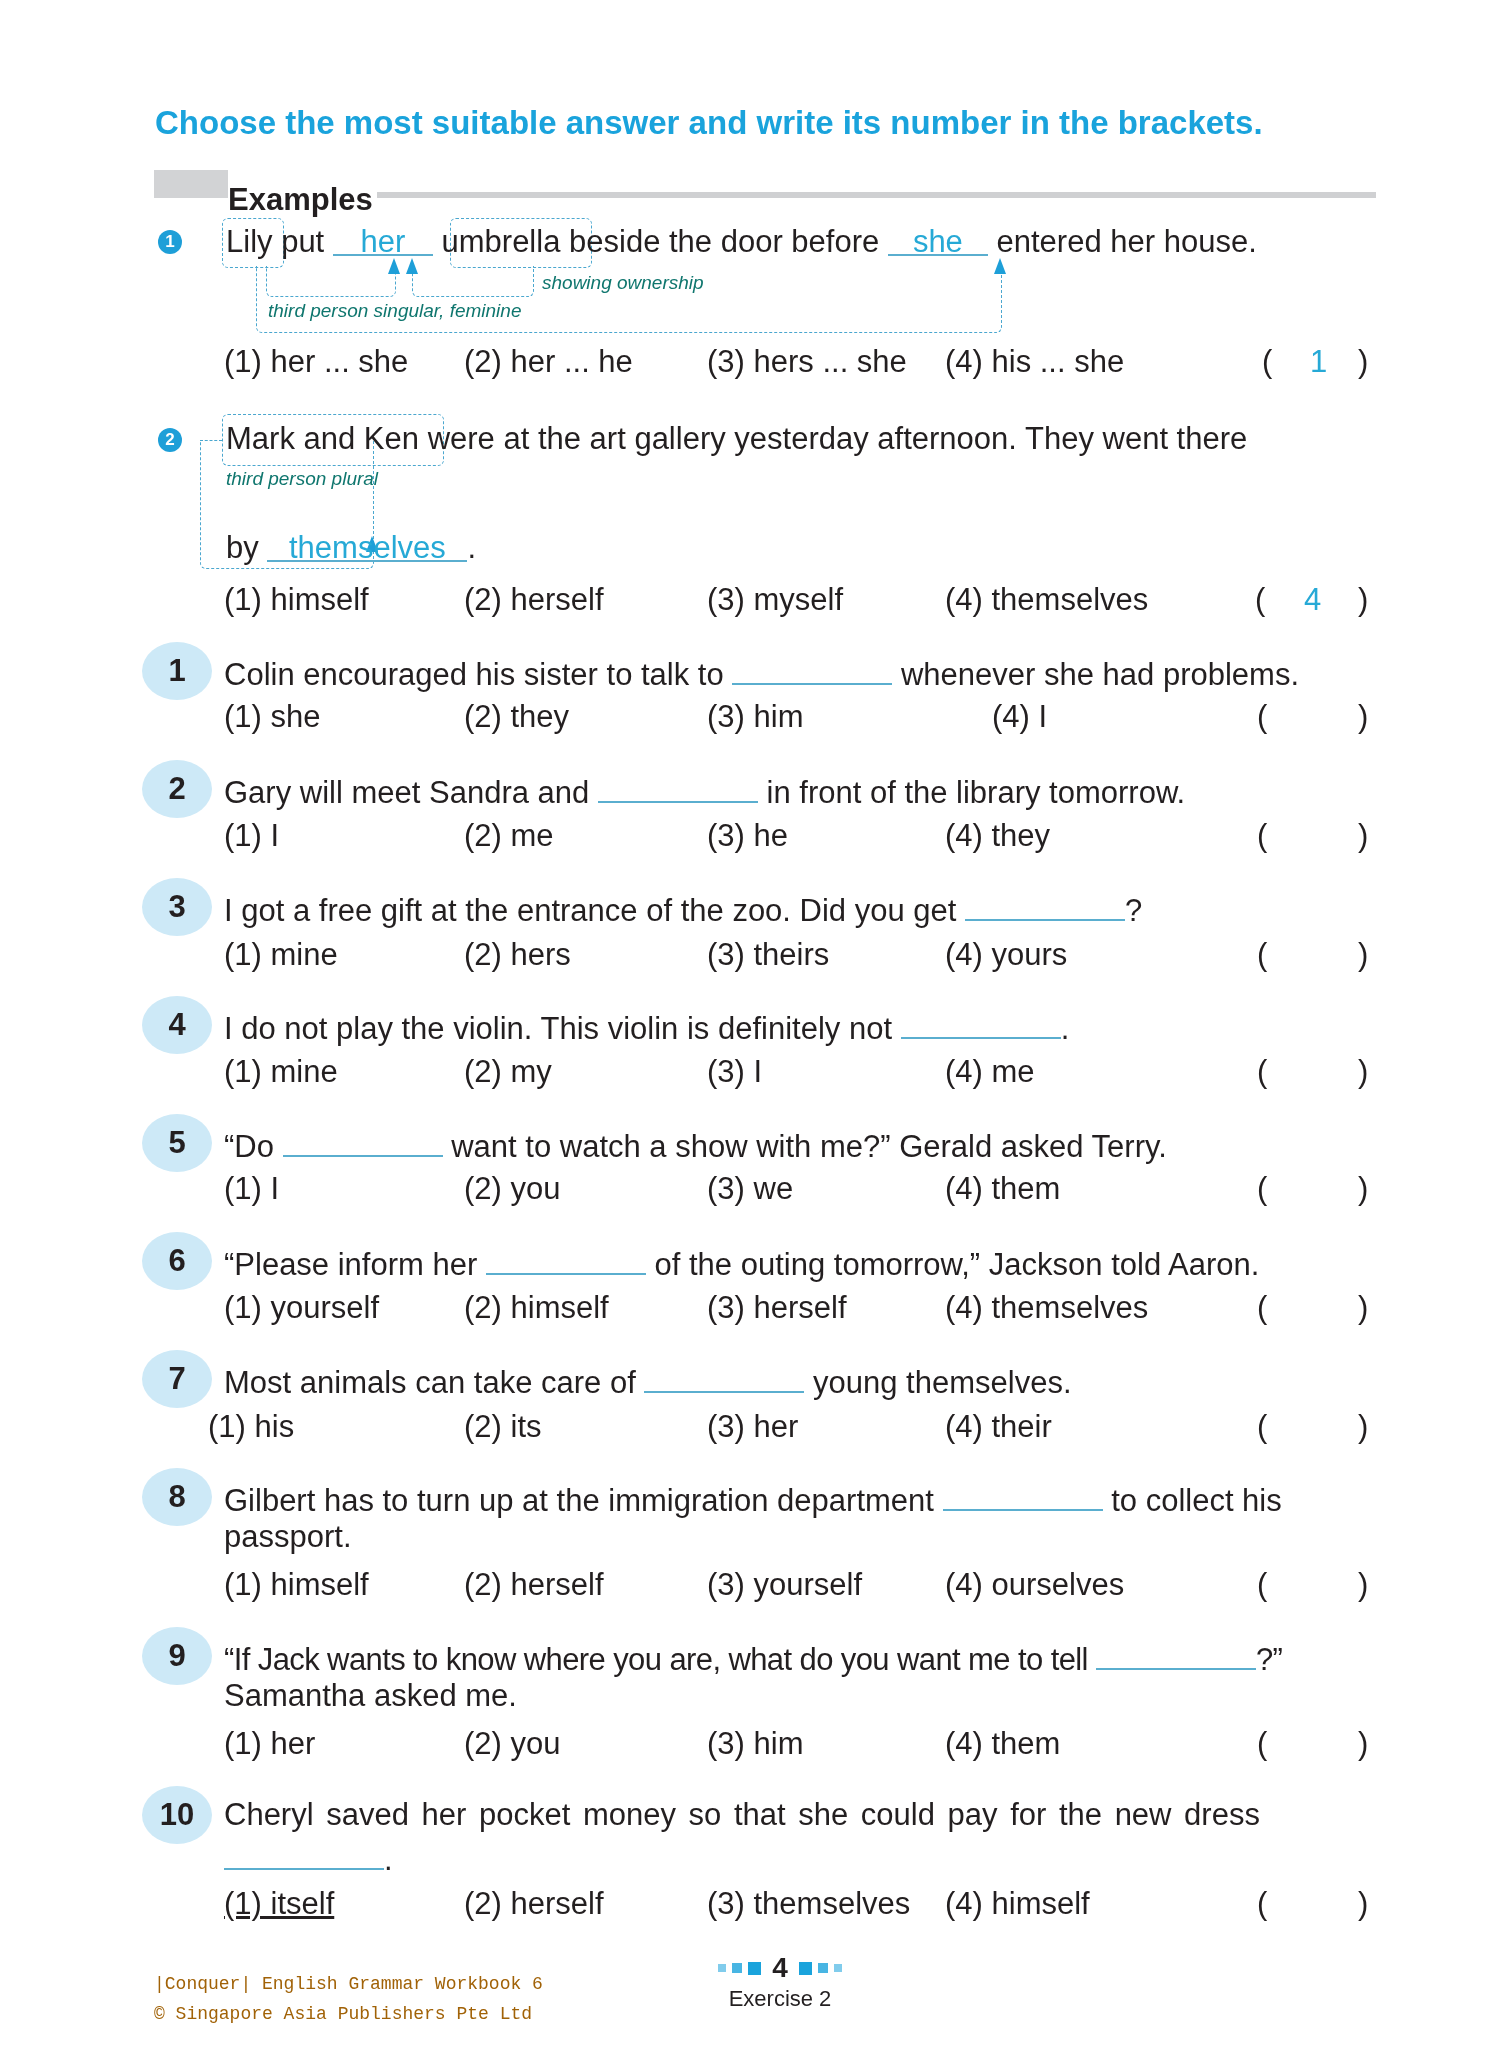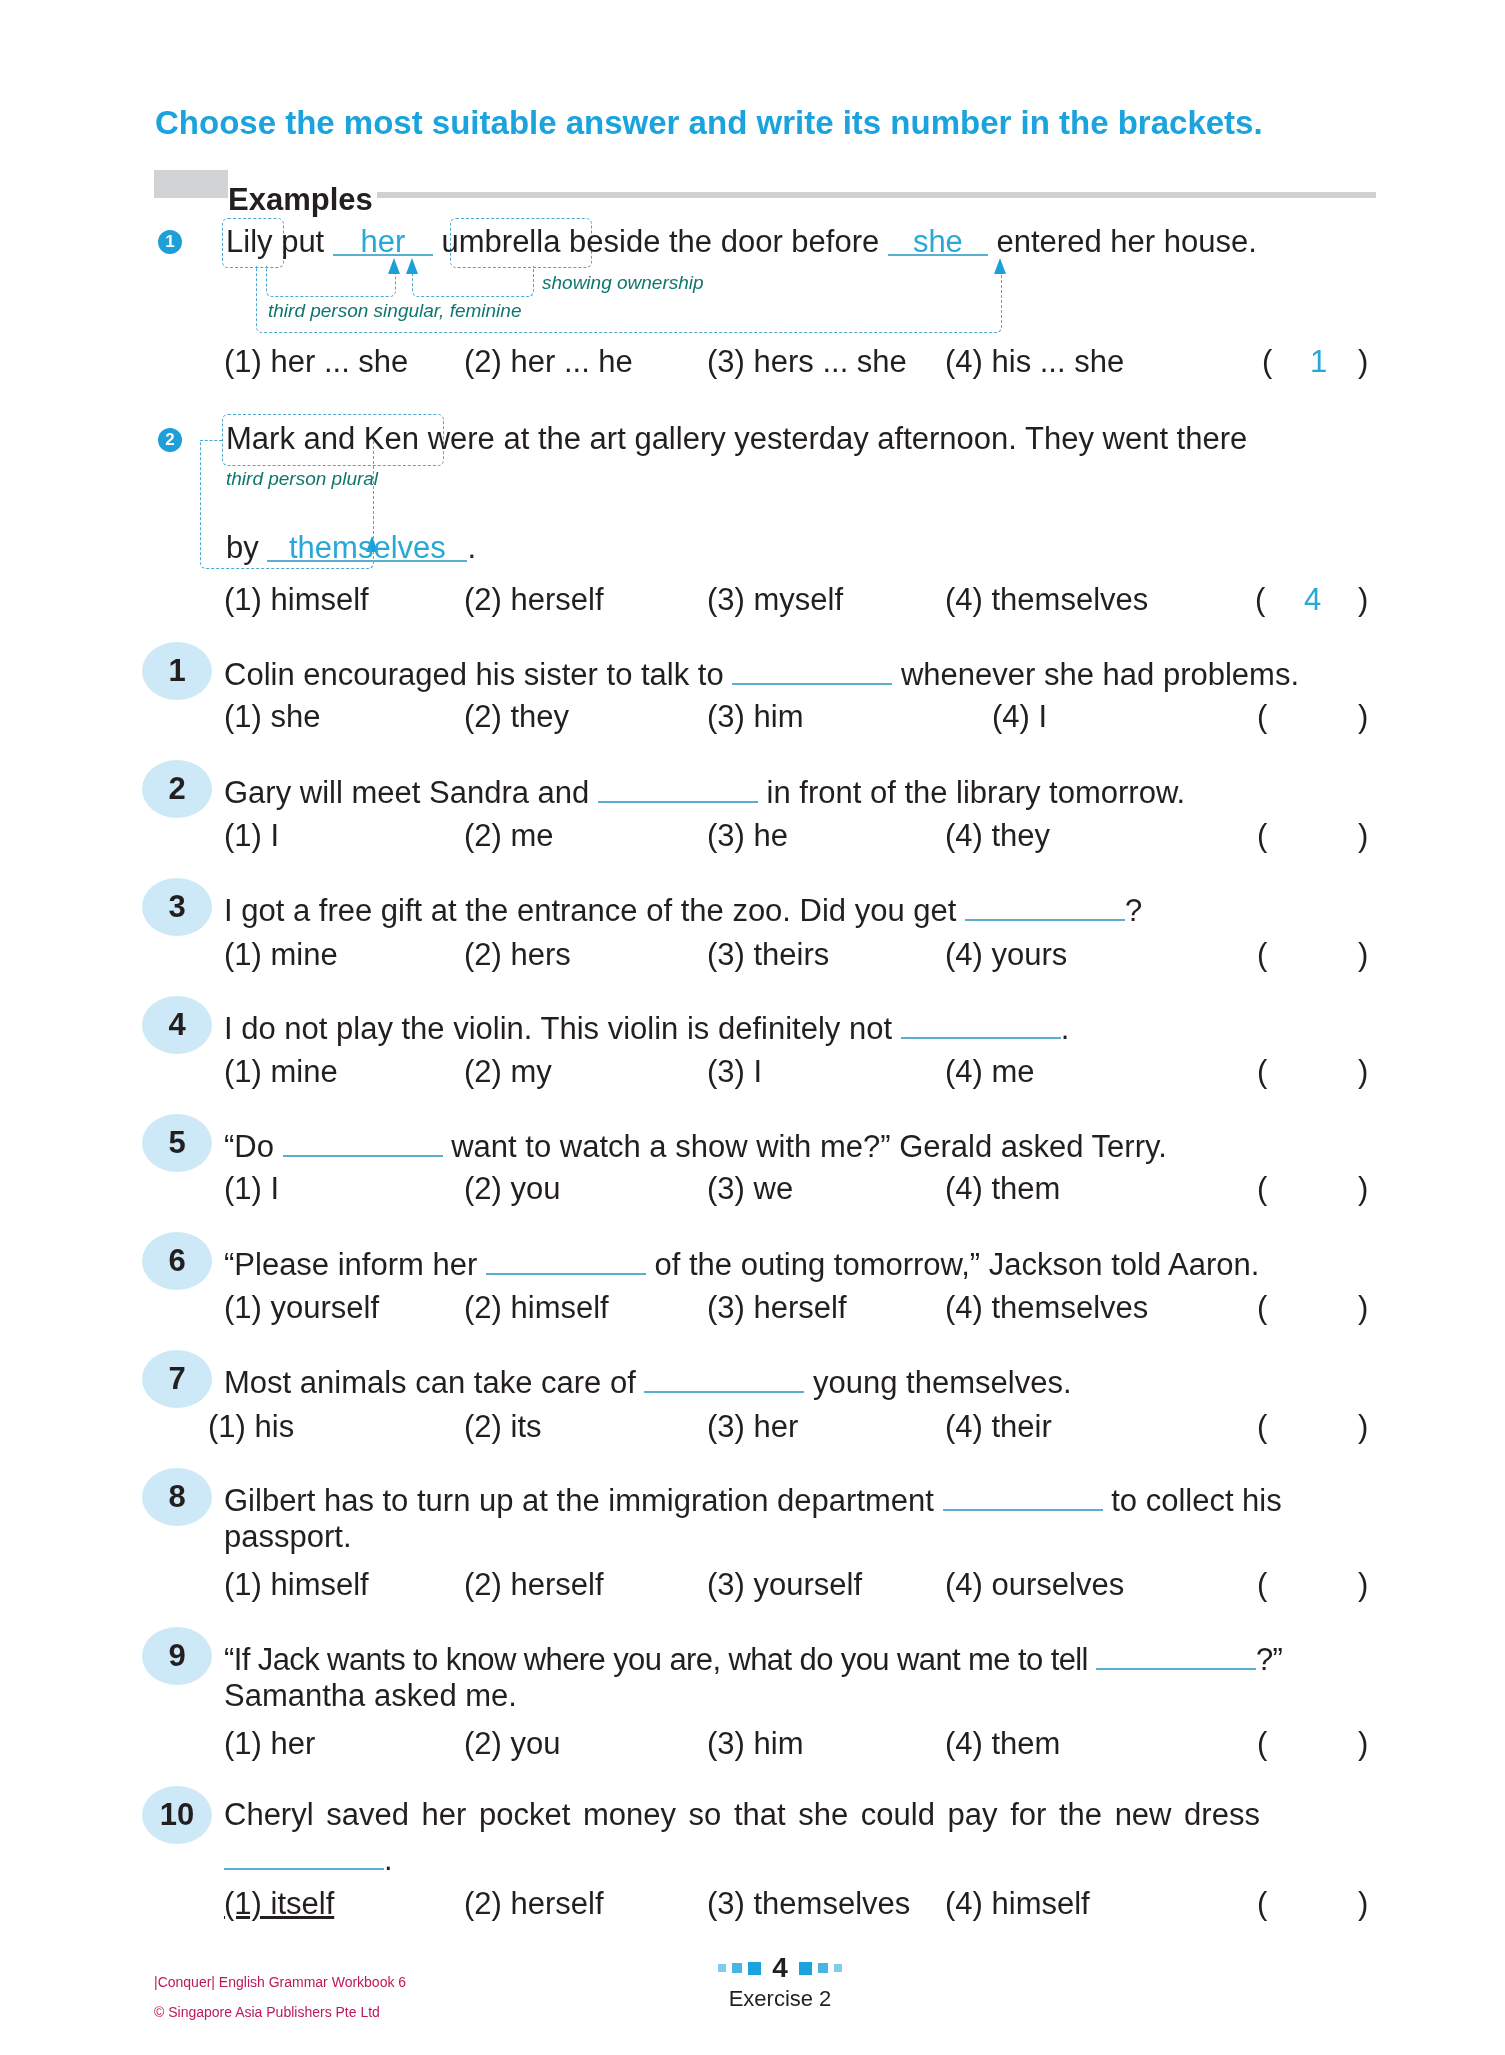--- a/index.html
+++ b/index.html
@@ -16,21 +16,21 @@
   .note { font-size:19px; font-style:italic; color:#0f766e; }
   .badge-ex { width:24px; height:24px; border-radius:50%; background:#1e9fd8; color:#fff; font-size:17px; font-weight:bold;
               display:flex; align-items:center; justify-content:center; }
   .dbox { position:absolute; border:1.5px dashed #4aa7cf; border-radius:6px; }
   .dline { position:absolute; border-color:#4aa7cf; border-style:dashed; border-width:0; }
   .blank { display:inline-block; border-bottom:2px solid #5aaecf; height:30px; vertical-align:baseline; }
   .num { width:70px; height:58px; border-radius:50%; background:#cde9f7; display:flex; align-items:center; justify-content:center;
          font-size:31px; font-weight:bold; color:#231f20; }
   .arrow { position:absolute; width:0; height:0; border-left:6px solid transparent; border-right:6px solid transparent; border-bottom:16px solid #1e9fd8; }
   .bracket { font-size:31px; }
-  .footer-l { font-family:Liberation Sans, sans-serif; font-size:14px; color:#be185d; }
+  .footer-l { font-family:Liberation Mono, monospace; font-size:18px; color:#a16207; }
   .pg-sq { display:inline-block; background:#1aa3dc; margin:0 3px; vertical-align:middle; }
 </style>
 </head>
 <body>
 
 <div class="abs title">Choose the most suitable answer and write its number in the brackets.</div>
 
 <div class="abs ex-bar">
   <div class="grey"></div>
   <div class="line"></div>

